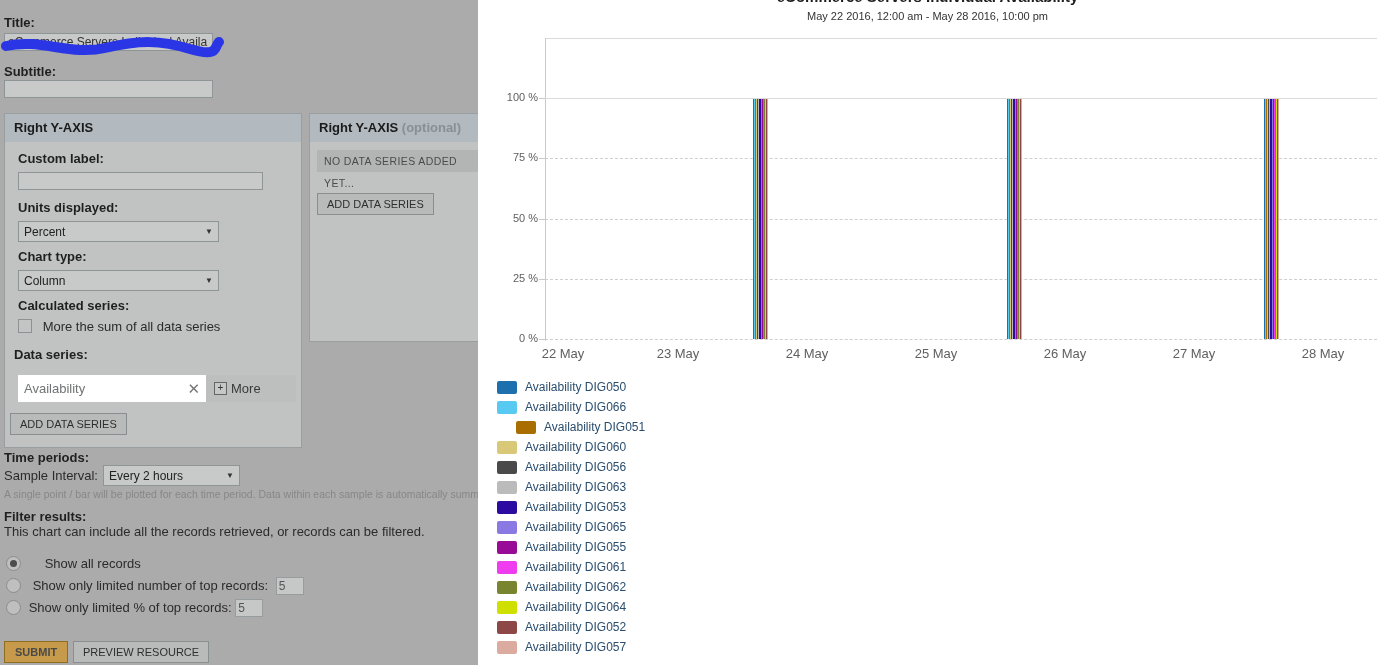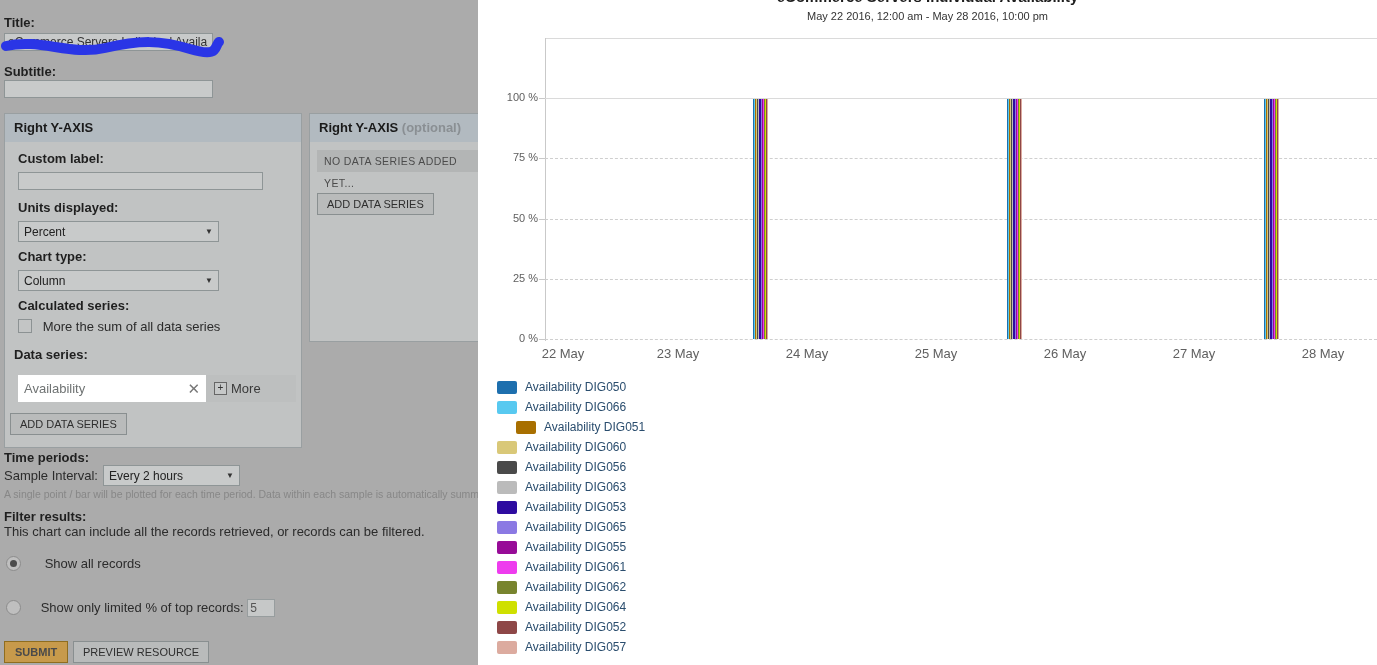--- a/index.html
+++ b/index.html
@@ -126,23 +126,28 @@
     </div>
     <div class="abs hint" style="left:4px;top:488px;">A single point / bar will be plotted for each time period. Data within each sample is automatically summa</div>
 
     <div class="abs lbl" style="left:4px;top:509px;">Filter results:</div>
     <div class="abs" style="left:4px;top:524px;">This chart can include all the records retrieved, or records can be filtered.</div>
 
     <div class="abs" style="left:6px;top:556px;">
       <span class="radio sel-on"></span>
       <span style="margin-left:20px;">Show all records</span>
     </div>
+    <div class="abs" style="left:6px;top:577px;">
+      <span class="radio"></span>
+      <span style="margin-left:8px;">Show only limited number of top records:</span>
+      <input class="numbox" style="margin-left: 4px;" type="text" value="5">
+    </div>
     <div class="abs" style="left:6px;top:599px;">
       <span class="radio"></span>
-      <span style="margin-left:16px;text-align:center;">Show only limited % of top records:</span>
+      <span style="margin-left:4px;text-align:center;">Show only limited % of top records:</span>
       <input class="numbox" type="text" value="5" style="">
     </div>
 
     <button class="abs submit" style="left:4px;top:641px;">SUBMIT</button>
     <button class="abs gbtn" style="left:73px;top:641px;">PREVIEW RESOURCE</button>
   </div>
 
   <div class="chart">
     <div class="ctitle">eCommerce Servers Individual Availability</div>
     <div class="csub">May 22 2016, 12:00 am - May 28 2016, 10:00 pm</div>

